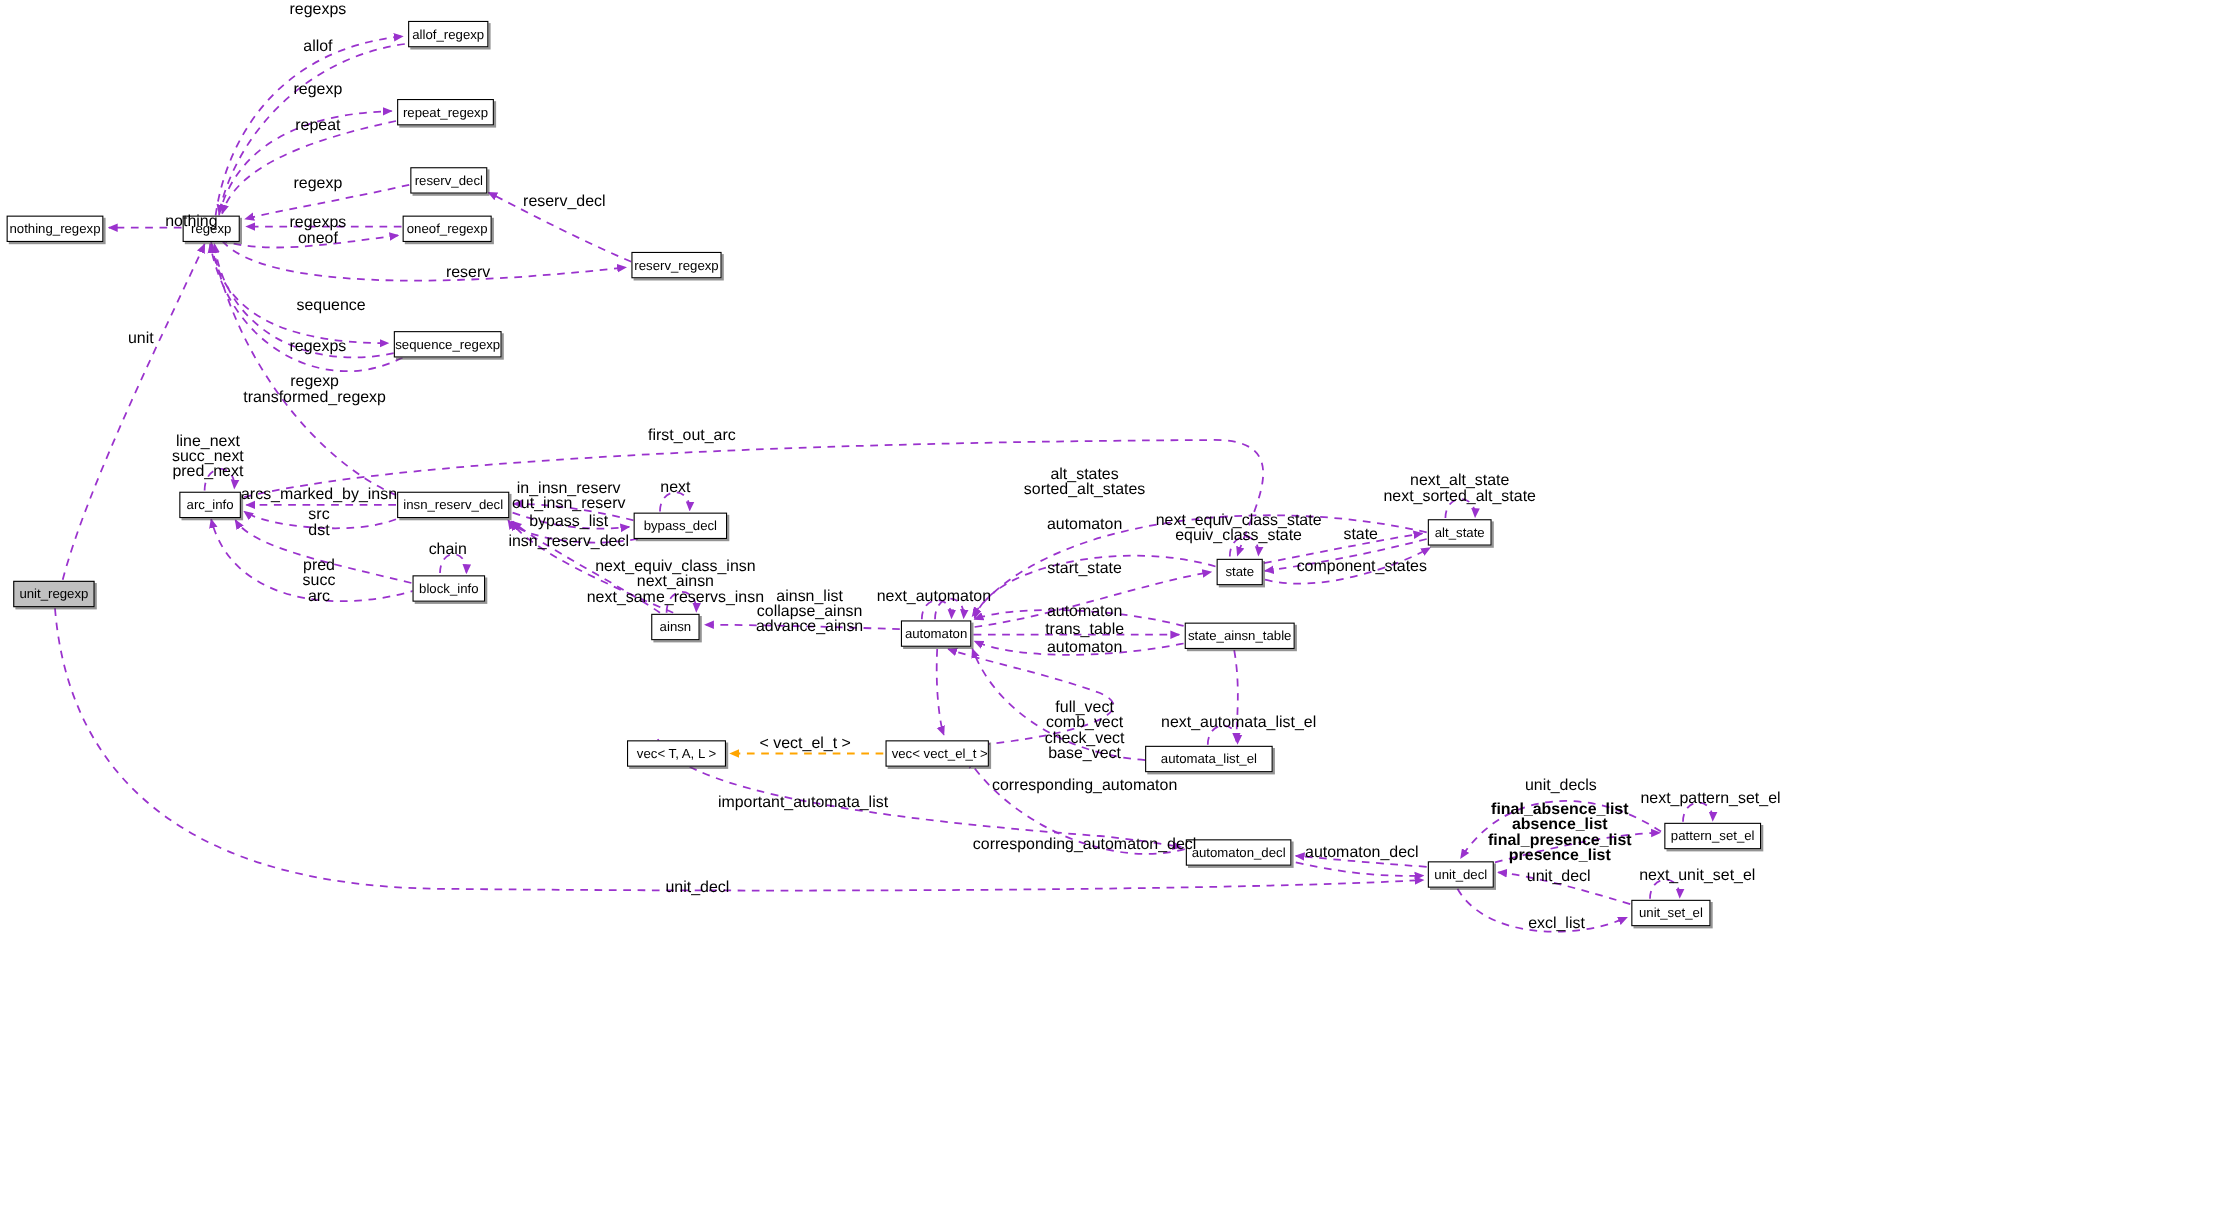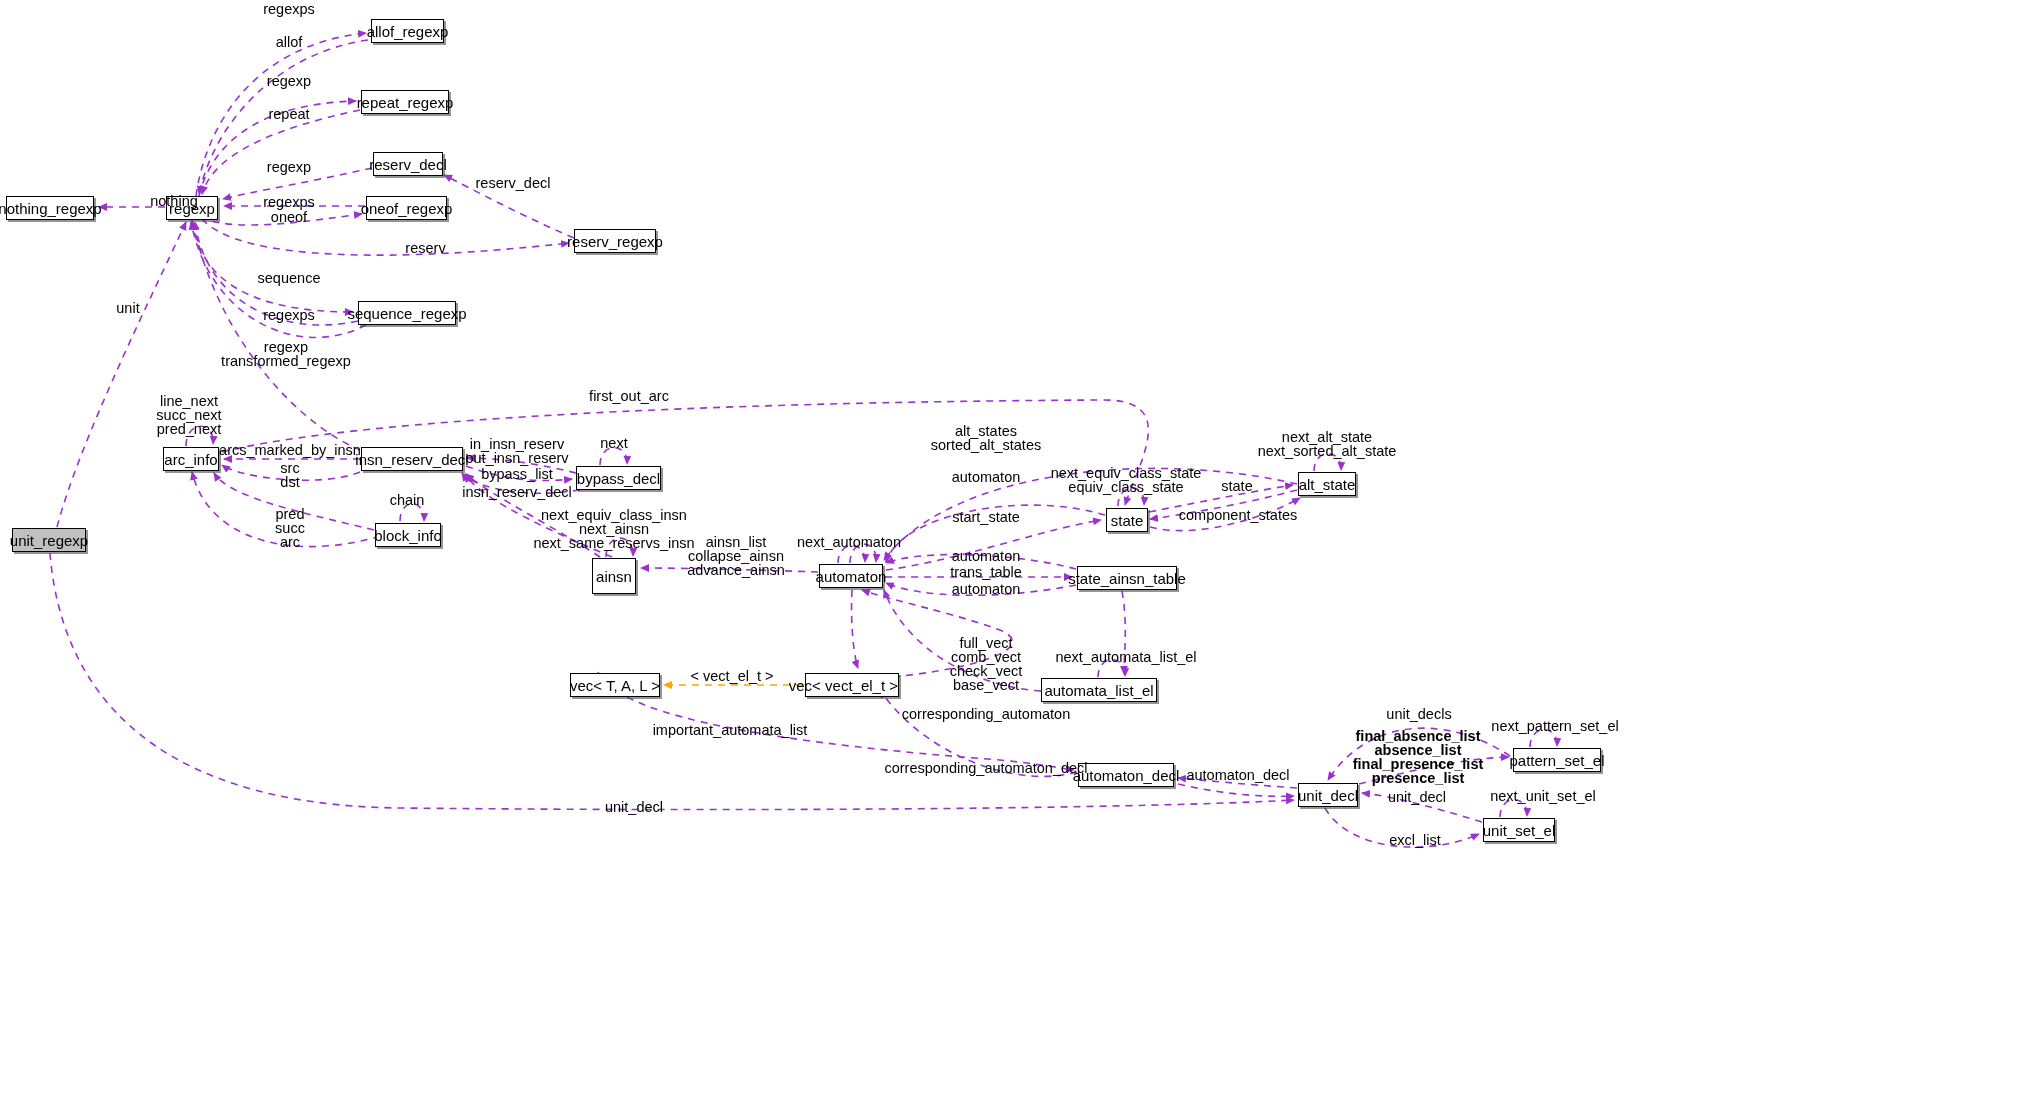--- a/index.html
+++ b/index.html
@@ -20,21 +20,21 @@
     left: 0; top: 0;
     width: 2029px;
     height: 1111px;
   }
   .uml-node {
     position: absolute;
     box-sizing: border-box;
     border: 1px solid #000000;
     background: #ffffff;
     color: #000000;
-    font-size: 15px;
+    font-size: 12px;
     line-height: 1;
     display: flex;
     align-items: center;
     justify-content: center;
     white-space: nowrap;
     box-shadow: 2px 2px 0 0 rgba(60,60,60,0.55);
   }
   .uml-node.highlight {
     background: #c0c0c0;
   }
@@ -216,21 +216,21 @@
     </div>
   <div class="uml-node" style="left:361px;top:447px;width:102px;height:24px;">
       <span>insn_reserv_decl</span>
     </div>
   <div class="uml-node" style="left:576px;top:466px;width:85px;height:24px;">
       <span>bypass_decl</span>
     </div>
   <div class="uml-node" style="left:375px;top:523px;width:66px;height:24px;">
       <span>block_info</span>
     </div>
-  <div class="uml-node" style="left:592px;top:558px;width:44px;height:36px;">
+  <div class="uml-node" style="left:592px;top:558px;width:44px;height:24px;">
       <span>ainsn</span>
     </div>
   <div class="uml-node" style="left:819px;top:564px;width:64px;height:24px;">
       <span>automaton</span>
     </div>
   <div class="uml-node" style="left:1106px;top:508px;width:42px;height:24px;">
       <span>state</span>
     </div>
   <div class="uml-node" style="left:1298px;top:472px;width:58px;height:24px;">
       <span>alt_state</span>
@@ -265,21 +265,21 @@
 
   <div class="edge-label" style="left:289px;top:2px;">regexps</div>
   <div class="edge-label" style="left:289px;top:35px;">allof</div>
   <div class="edge-label" style="left:289px;top:74px;">regexp</div>
   <div class="edge-label" style="left:289px;top:107px;">repeat</div>
   <div class="edge-label" style="left:289px;top:160px;">regexp</div>
   <div class="edge-label" style="left:513px;top:176px;">reserv_decl</div>
   <div class="edge-label" style="left:289px;top:195px;">regexps</div>
   <div class="edge-label" style="left:289px;top:210px;">oneof</div>
   <div class="edge-label" style="left:403px;top:241px;padding-left:45px;">reserv</div>
-  <div class="edge-label" style="left:289px;top:271px;">sequence</div>
+  <div class="edge-label" style="left:301px;top:271px;">sequence</div>
   <div class="edge-label" style="left:289px;top:308px;">regexps</div>
   <div class="edge-label" style="left:286px;top:340px;">regexp
 transformed_regexp</div>
   <div class="edge-label" style="left:128px;top:301px;">unit</div>
   <div class="edge-label" style="left:130px;top:194px;margin-left:44px;">nothing</div>
   <div class="edge-label" style="left:189px;top:394px;">line_next
 succ_next
 pred_next</div>
   <div class="edge-label" style="left:629px;top:389px;">first_out_arc</div>
   <div class="edge-label" style="left:290px;top:443px;">arcs_marked_by_insn</div>

